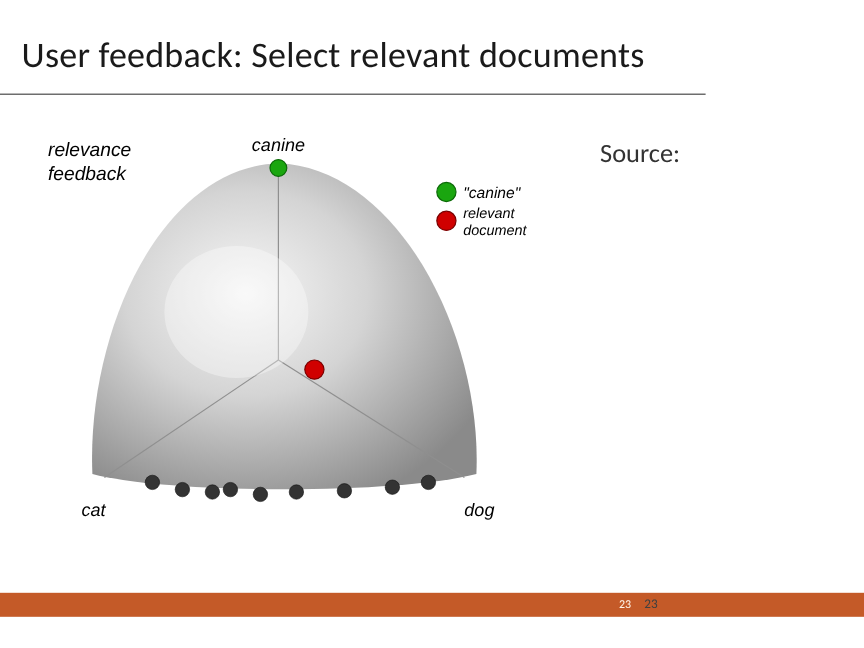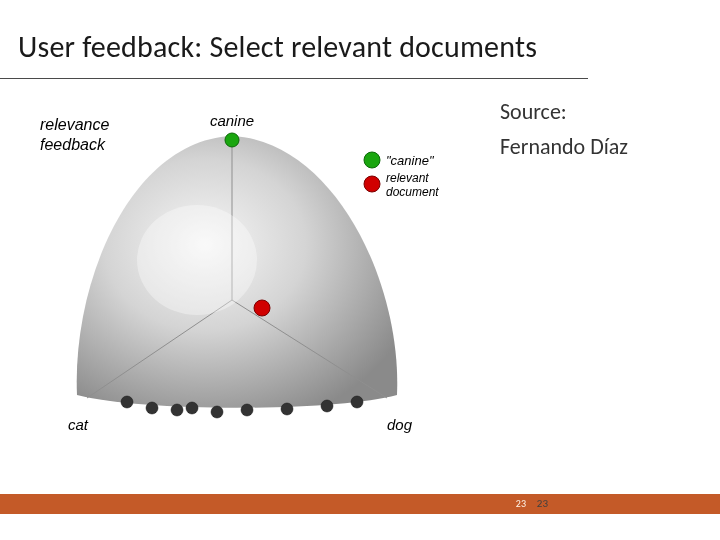--- a/index.html
+++ b/index.html
@@ -47,21 +47,21 @@
     font-style: italic;
   }
   .figure svg {
     width: 460px;
     height: 350px;
     display: block;
   }
   .source-block {
     position: absolute;
     left: 500px;
-    top: 94px;
+    top: 110px;
     width: 200px;
     font-size: 22px;
     font-weight: 400;
     color: #333;
     line-height: 1.6;
   }
   .footer-bar {
     position: absolute;
     left: 0;
     bottom: 26px;
@@ -144,20 +144,19 @@
 
         <circle cx="340" cy="84" r="8" fill="#d00000" stroke="#7a0000" stroke-width="1"></circle>
         <text x="354" y="82" font-family="Verdana,Arial" font-size="12" fill="#000">relevant</text>
         <text x="354" y="96" font-family="Verdana,Arial" font-size="12" fill="#000">document</text>
       </g>
     </svg>
   </div>
 
   <div class="source-block">
     <div>Source:</div>
-    <div>Fernando Díaz</div>
   </div>
 
   <div class="footer-bar"></div>
   <div class="pagenum-inbar">23</div>
   <div class="pagenum-out">23</div>
 
 </div>
 
 </body></html>

